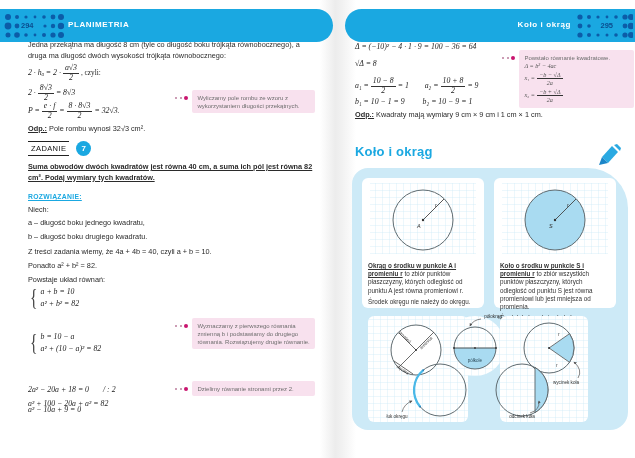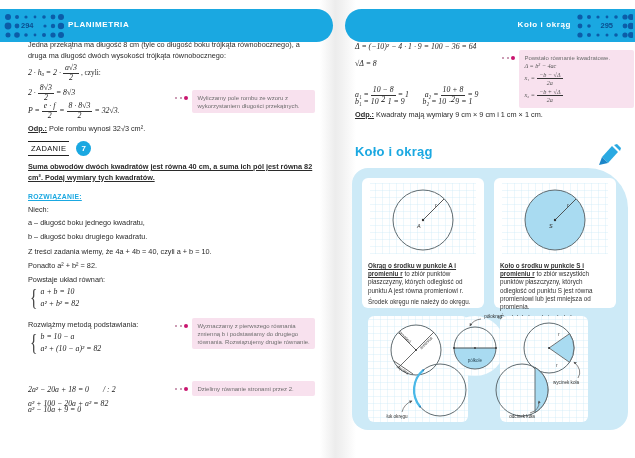--- a/index.html
+++ b/index.html
@@ -171,21 +171,20 @@
     <div class="abs t" style="top:235px;">Powstaje układ równań:</div>
 
     <div class="abs sys" style="top:247px;">
       <span class="brace">{</span>
       <span class="syslines m">
         <span>a + b = 10</span>
         <span>a² + b² = 82</span>
       </span>
     </div>
 
-    <div class="abs t" style="top:280px;">Rozwiążmy metodą podstawiania:</div>
 
     <div class="abs sys" style="top:292px;">
       <span class="brace">{</span>
       <span class="syslines m">
         <span>b = 10 − a</span>
         <span>a² + (10 − a)² = 82</span>
       </span>
     </div>
 
     <div class="noterow" style="left:147px;top:278px;width:140px;">
@@ -214,21 +213,21 @@
     </div>
 
     <div class="abs m" style="top:365px;">a² − 10a + 9 = 0</div>
   </div>
 
   <div class="abs" style="left:355px;top:40px;width:275px;height:130px;">
 
     <div class="abs m" style="top:2px;">Δ = (−10)² − 4 · 1 · 9 = 100 − 36 = 64</div>
     <div class="abs m" style="top:19px;">√Δ = 8</div>
 
-    <div class="abs m" style="top:46px;">
+    <div class="abs m" style="top:37px;">
       <span>a₁ =</span><span class="fr">
           <span class="n">10 − 8</span>
           <span class="d">2</span>
         </span><span>= 1</span>
       <span style="display:inline-block;width:12px;"></span>
       <span>a₂ =</span><span class="fr">
           <span class="n">10 + 8</span>
           <span class="d">2</span>
         </span><span>= 9</span>
     </div>

